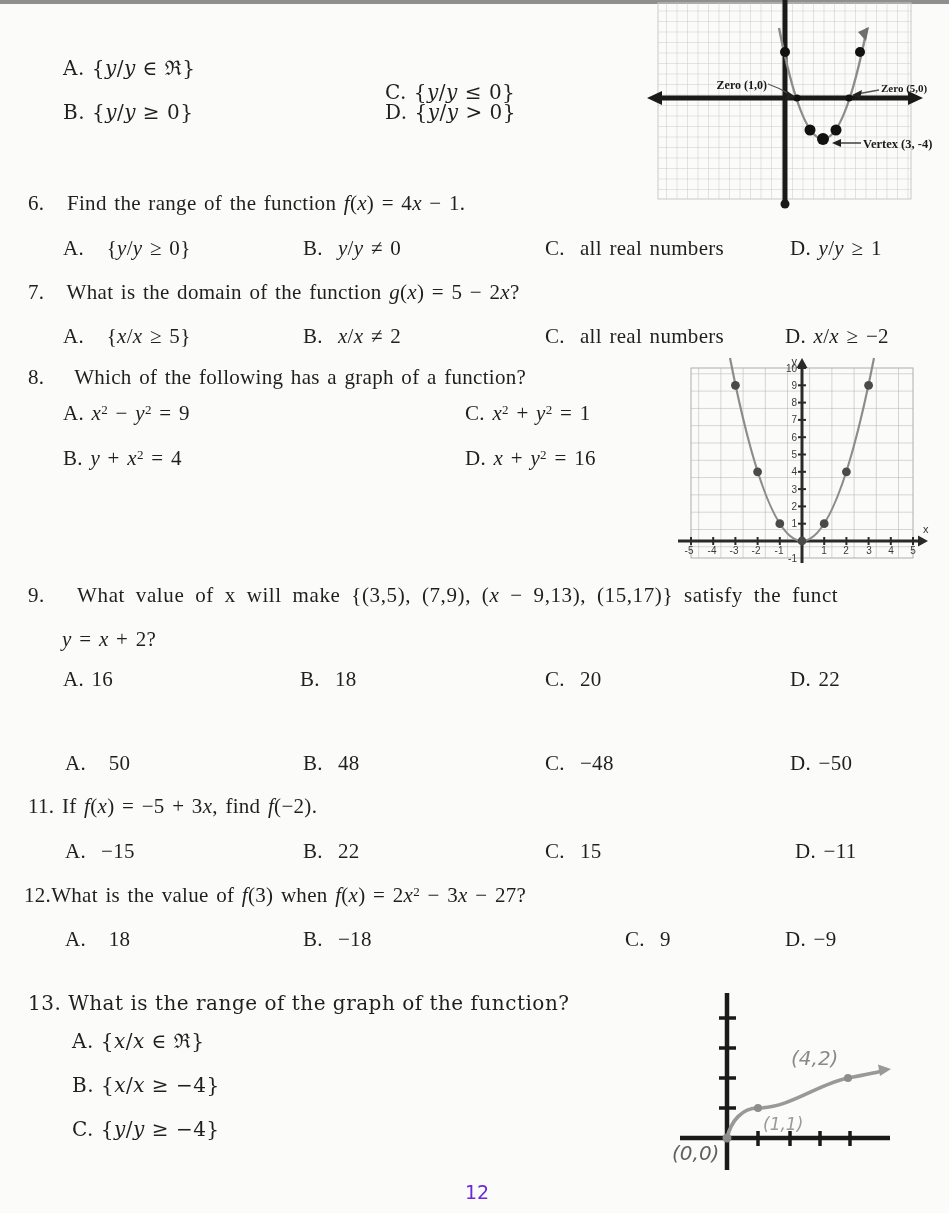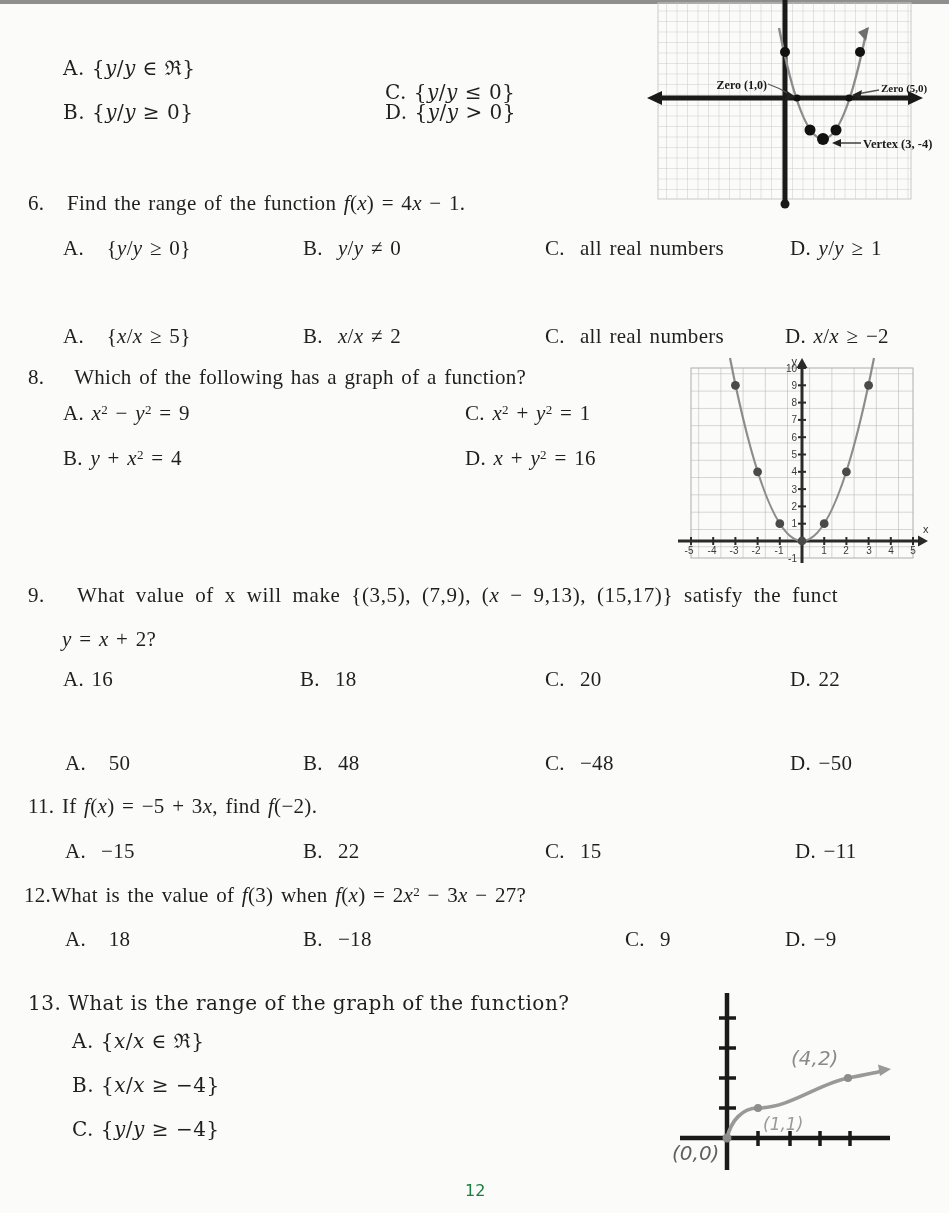--- a/index.html
+++ b/index.html
@@ -5,21 +5,21 @@
   html,body{margin:0;padding:0;background:#e8e8e8;}
   #page{position:relative;width:949px;height:1213px;background:#fbfbf9;overflow:hidden;
         font-family:"Liberation Serif",serif;color:#1f1f1f;}
   .edge{position:absolute;left:0;top:0;width:100%;height:4px;background:#8f8f8f;}
   .line{position:absolute;white-space:pre;line-height:1.15;}
   .f1{font-family:"DejaVu Serif",serif;font-size:20px;letter-spacing:0.5px;}
   .f2{font-family:"Liberation Serif",serif;font-size:21px;word-spacing:2px;letter-spacing:0.3px;}
   .f2w{font-family:Liberation Serif, serif;font-size:21px;word-spacing:5px;letter-spacing:0.6px;}
   .seg-i{font-style:italic;}
   .seg-s{font-size:0.62em;vertical-align:0.5em;line-height:0;}
-  .pagenum{position:absolute;font-family:"DejaVu Sans",sans-serif;font-size:16px;color:#15803d;}
+  .pagenum{position:absolute;font-family:"DejaVu Sans",sans-serif;font-size:19px;color:#6d28d9;}
   svg{position:absolute;}
   text{font-family:"Liberation Sans",sans-serif;}
   .glabel{font-family:"Liberation Serif",serif;font-weight:bold;}
   .hand{font-family:"DejaVu Sans",sans-serif;font-style:italic;}
 </style>
 </head>
 <body>
 
 <div id="page">
   <div class="edge"></div>
@@ -65,20 +65,21 @@
     <text class="glabel" x="236" y="92" font-size="11" fill="#1a1a1a">Zero (5,0)</text>
     <text class="glabel" x="218" y="148" font-size="12.5" fill="#1a1a1a">Vertex  (3, -4)</text>
   </svg>
 
   <div class="line f2" style="left:28px;top:191px;"><span class="seg-r">6.   Find the range of the function </span><span class="seg-i">f</span><span class="seg-r">(</span><span class="seg-i">x</span><span class="seg-r">) = 4</span><span class="seg-i">x</span><span class="seg-r"> − 1.</span></div>
   <div class="line f2" style="left:63px;top:236px;"><span class="seg-r">A.   {</span><span class="seg-i">y</span><span class="seg-r">/</span><span class="seg-i">y</span><span class="seg-r"> ≥ 0}</span></div>
   <div class="line f2" style="left:303px;top:236px;"><span class="seg-r">B.  </span><span class="seg-i">y</span><span class="seg-r">/</span><span class="seg-i">y</span><span class="seg-r"> ≠ 0</span></div>
   <div class="line f2" style="left:545px;top:236px;"><span class="seg-r">C.  all real numbers</span></div>
   <div class="line f2" style="left:790px;top:236px;"><span class="seg-r">D. </span><span class="seg-i">y</span><span class="seg-r">/</span><span class="seg-i">y</span><span class="seg-r"> ≥ 1</span></div>
 
+  <div class="line f2" style="left:28px;top:280px;"><span class="seg-r">7.   What is the domain of the function </span><span class="seg-i">g</span><span class="seg-r">(</span><span class="seg-i">x</span><span class="seg-r">) = 5 − 2</span><span class="seg-i">x</span><span class="seg-r">?</span></div>
   <div class="line f2" style="left:63px;top:324px;"><span class="seg-r">A.   {</span><span class="seg-i">x</span><span class="seg-r">/</span><span class="seg-i">x</span><span class="seg-r"> ≥ 5}</span></div>
   <div class="line f2" style="left:303px;top:324px;"><span class="seg-r">B.  </span><span class="seg-i">x</span><span class="seg-r">/</span><span class="seg-i">x</span><span class="seg-r"> ≠ 2</span></div>
   <div class="line f2" style="left:545px;top:324px;"><span class="seg-r">C.  all real numbers</span></div>
   <div class="line f2" style="left:785px;top:324px;"><span class="seg-r">D. </span><span class="seg-i">x</span><span class="seg-r">/</span><span class="seg-i">x</span><span class="seg-r"> ≥ −2</span></div>
 
   <div class="line f2" style="left:28px;top:365px;"><span class="seg-r">8.    Which of the following has a graph of a function?</span></div>
   <div class="line f2" style="left:63px;top:401px;"><span class="seg-r">A. </span><span class="seg-i">x</span><span class="seg-s">2</span><span class="seg-r"> − </span><span class="seg-i">y</span><span class="seg-s">2</span><span class="seg-r"> = 9</span></div>
   <div class="line f2" style="left:465px;top:401px;"><span class="seg-r">C. </span><span class="seg-i">x</span><span class="seg-s">2</span><span class="seg-r"> + </span><span class="seg-i">y</span><span class="seg-s">2</span><span class="seg-r"> = 1</span></div>
   <div class="line f2" style="left:63px;top:446px;"><span class="seg-r">B. </span><span class="seg-i">y</span><span class="seg-r"> + </span><span class="seg-i">x</span><span class="seg-s">2</span><span class="seg-r"> = 4</span></div>
   <div class="line f2" style="left:465px;top:446px;"><span class="seg-r">D. </span><span class="seg-i">x</span><span class="seg-r"> + </span><span class="seg-i">y</span><span class="seg-s">2</span><span class="seg-r"> = 16</span></div>

